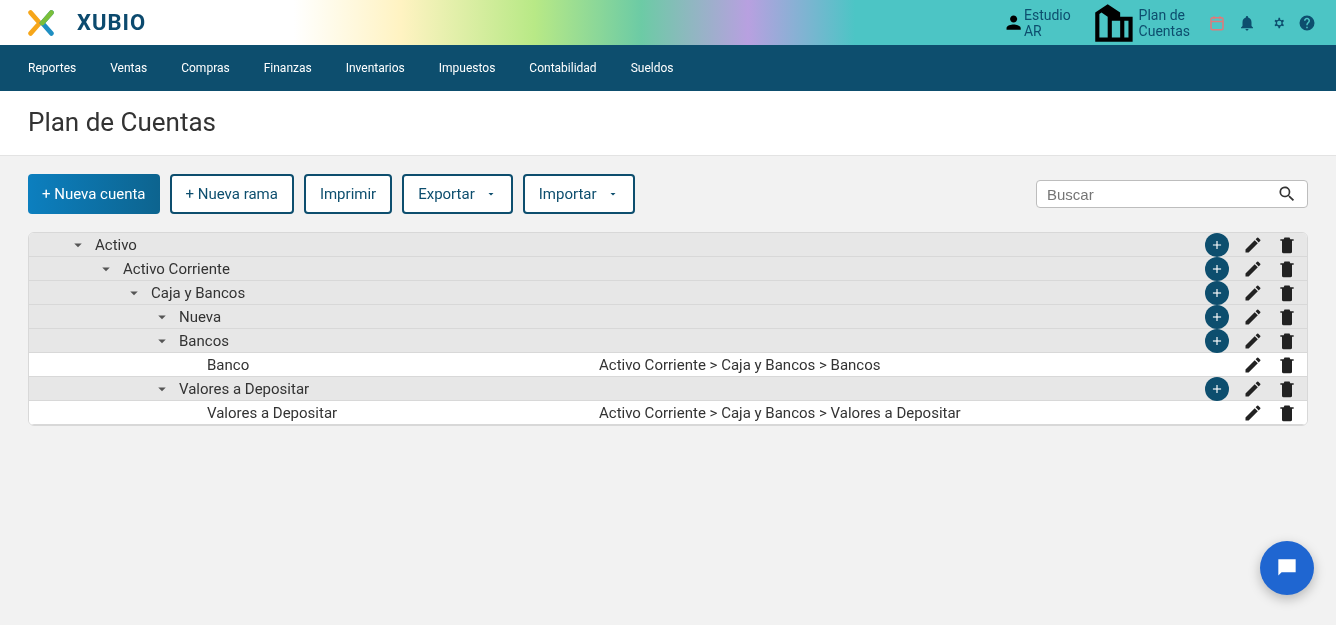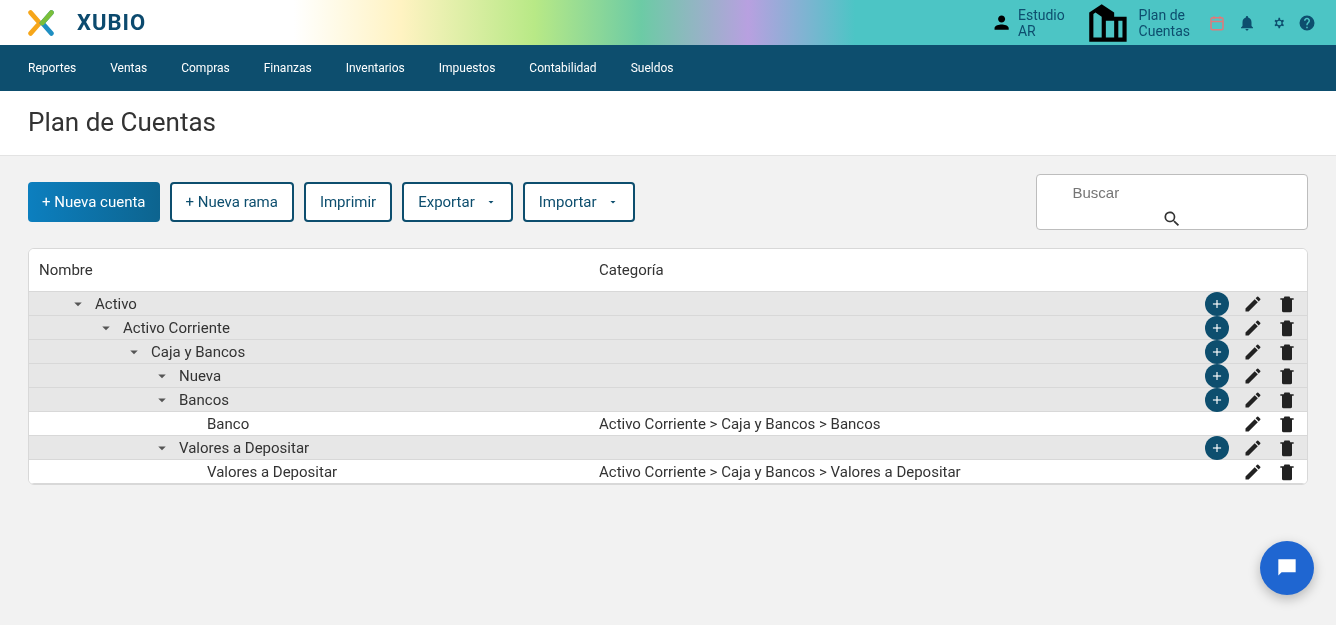--- a/index.html
+++ b/index.html
@@ -3,36 +3,36 @@
 <meta charset="utf-8">
 <style>
   * { box-sizing: border-box; margin: 0; padding: 0; }
   body { font-family: -apple-system, BlinkMacSystemFont, "Segoe UI", Roboto, sans-serif; background: #f2f2f2; color: #333; width: 1336px; }
   
   .topbar { height: 45px; display: flex; align-items: center; justify-content: space-between; padding: 0 20px 0 28px; background: linear-gradient(90deg, #ffffff 0%, #ffffff 22%, #fff3c2 30%, #b8e986 40%, #6ccba5 48%, #b8a0e0 56%, #4cc5c5 64%, #4cc5c5 100%); position: relative; }
   .logo { display: flex; align-items: center; gap: 23px; }
   .logo-icon { width: 26px; height: 26px; }
   .logo-text { font-size: 22px; font-weight: 700; color: #0c4a6e; letter-spacing: 1px; }
   .topbar-right { display: flex; align-items: center; gap: 18px; color: #0d4e6e; font-size: 14px; }
-  .topbar-link { display: flex; align-items: center; gap: 6px; cursor: pointer; }
+  .topbar-link { display: flex; align-items: center; cursor: pointer; }
   .topbar-icons { display: flex; align-items: center; gap: 12px; }
   .topbar-icons .ticon { width: 18px; height: 18px; cursor: pointer; fill: #0d4e6e; }
   
   .navbar { background: #0d4e6e; height: 46px; display: flex; align-items: center; padding: 0 28px; gap: 34px; }
   .navbar a { color: #fff; text-decoration: none; font-size: 12px; cursor: pointer; }
   
   .page-title-bar { background: #fff; padding: 16px 28px 18px; border-bottom: 1px solid #e3e3e3; }
   .page-title { font-size: 26px; font-weight: 400; color: #333; }
   
   .toolbar { padding: 18px 28px; display: flex; align-items: center; gap: 10px; }
   .btn { height: 40px; padding: 12px 14px; border-radius: 4px; border: 2px solid #0d4e6e; background: #fff; color: #0d4e6e; font-size: 15px; cursor: pointer; display: inline-flex; align-items: center; gap: 10px; font-family: inherit; }
   .btn.primary { background: linear-gradient(90deg,#0c7fbf,#0d648f); color: #fff; border: none; }
   .btn .chev { width: 12px; height: 12px; }
   .spacer { flex: 1; }
-  .searchbox { height: 56px; width: 272px; border: 1px solid #bdbdbd; border-radius: 4px; background: #fff; display: flex; align-items: center; padding: 0 10px; flex-direction: column; }
+  .searchbox { height: 28px; width: 272px; border: 1px solid #bdbdbd; border-radius: 4px; background: #fff; display: flex; align-items: center; padding: 0 10px; }
   .searchbox input { flex: 1; border: none; outline: none; font-size: 15px; background: transparent; }
   
   .table-container { margin: 0 28px 20px; border: 1px solid #d8d8d8; border-radius: 6px; background: #fff; overflow: hidden; }
   .thead { display: flex; padding: 12px 10px; font-size: 15px; color: #333; background: #fff; border-bottom: 1px solid #d8d8d8; }
   .col-name { flex: 0 0 560px; }
   .col-cat { flex: 1; }
   .col-actions { flex: 0 0 140px; text-align: right; }
   
   .row { display: flex; align-items: center; height: 24px; padding: 0 10px; border-bottom: 1px solid #d8d8d8; font-size: 15px; }
   .row.branch { background: #e7e7e7; }
@@ -128,25 +128,20 @@
   <div class="spacer"></div>
   <div class="searchbox">
     <input placeholder="Buscar" style="">
     <svg width="20" height="20" viewBox="0 0 24 24">
         <path d="M15.5 14h-.8l-.3-.3a6.5 6.5 0 10-.7.7l.3.3v.8l5 5 1.5-1.5-5-5zm-6 0a4.5 4.5 0 110-9 4.5 4.5 0 010 9z" fill="#333"></path>
       </svg>
   </div>
 </div>
 
 <div class="table-container">
-  <div class="thead">
-    <div class="col-name">Nombre</div>
-    <div class="col-cat">Categoría</div>
-    <div class="col-actions"></div>
-  </div>
   <div id="tbody">
       <div class="row branch">
         <div class="name">
           <span class="indent" style="width: 30px;"></span>
           <svg class="chevron" viewBox="0 0 24 24">
             <path d="M7 10l5 5 5-5z" fill="#555"></path>
           </svg>
           <span>Activo</span>
         </div>
         <div class="cat"></div>

